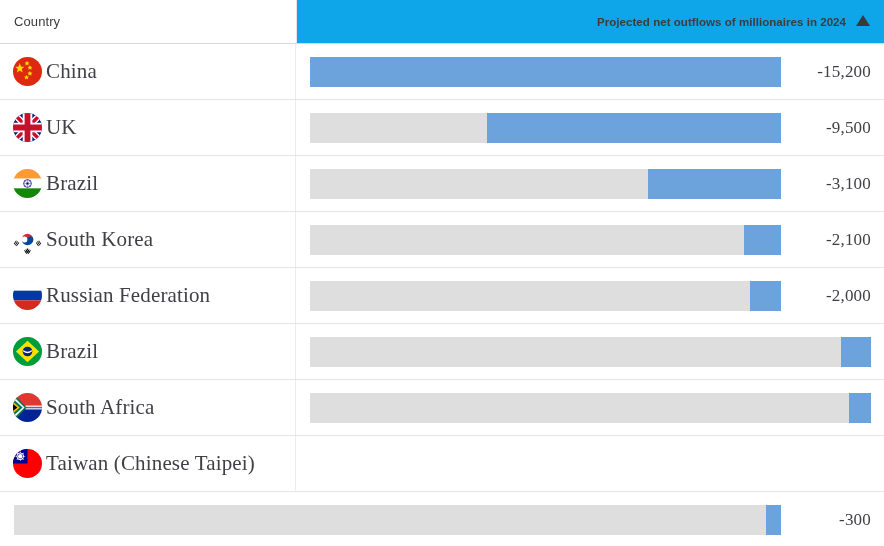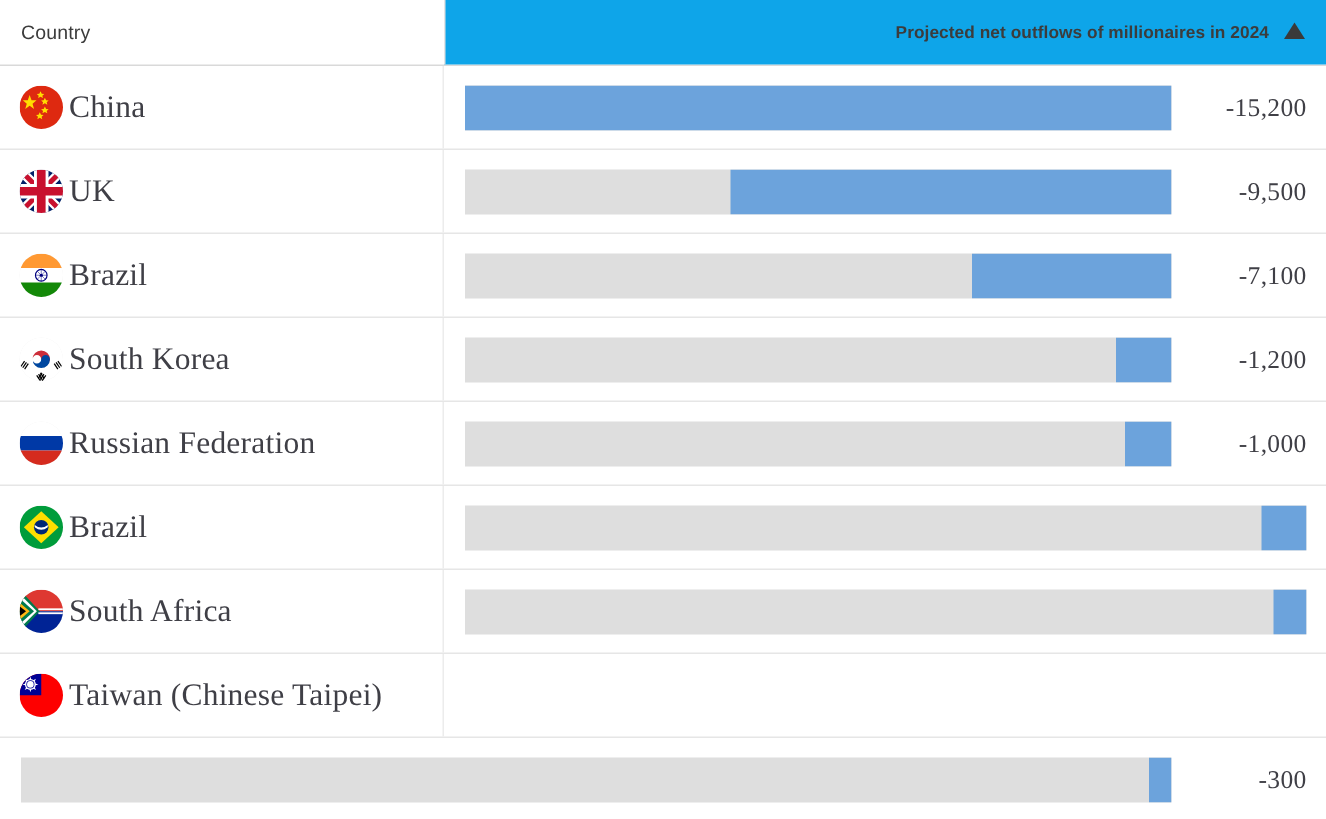--- a/index.html
+++ b/index.html
@@ -193,53 +193,53 @@
             <svg viewBox="0 0 60 60">
               <use href="#flag-india"></use>
             </svg>
           </span>
           <span class="country-name">Brazil</span>
         </div>
         <div class="cell-metric">
           <span class="bar-track" style="background: rgb(222, 222, 222);">
             <span class="bar-fill" style="width: 28.3%; background: rgb(108, 163, 220);"></span>
           </span>
-          <span class="bar-value">-7,100</span>
+          <span class="bar-value">-3,100</span>
         </div>
       </div>
       <div class="row">
         <div class="cell-country">
           <span class="flag">
             <svg viewBox="0 0 60 60">
               <use href="#flag-south-korea"></use>
             </svg>
           </span>
           <span class="country-name">South Korea</span>
         </div>
         <div class="cell-metric">
           <span class="bar-track" style="background: rgb(222, 222, 222);">
             <span class="bar-fill" style="width: 7.9%; background: rgb(108, 163, 220);"></span>
           </span>
-          <span class="bar-value">-1,200</span>
+          <span class="bar-value">-2,100</span>
         </div>
       </div>
       <div class="row">
         <div class="cell-country">
           <span class="flag">
             <svg viewBox="0 0 60 60">
               <use href="#flag-russia"></use>
             </svg>
           </span>
           <span class="country-name">Russian Federation</span>
         </div>
         <div class="cell-metric">
           <span class="bar-track" style="background: rgb(222, 222, 222);">
             <span class="bar-fill" style="width: 6.6%; background: rgb(108, 163, 220);"></span>
           </span>
-          <span class="bar-value">-1,000</span>
+          <span class="bar-value">-2,000</span>
         </div>
       </div>
       <div class="row">
         <div class="cell-country">
           <span class="flag">
             <svg viewBox="0 0 60 60">
               <use href="#flag-brazil"></use>
             </svg>
           </span>
           <span class="country-name">Brazil</span>

